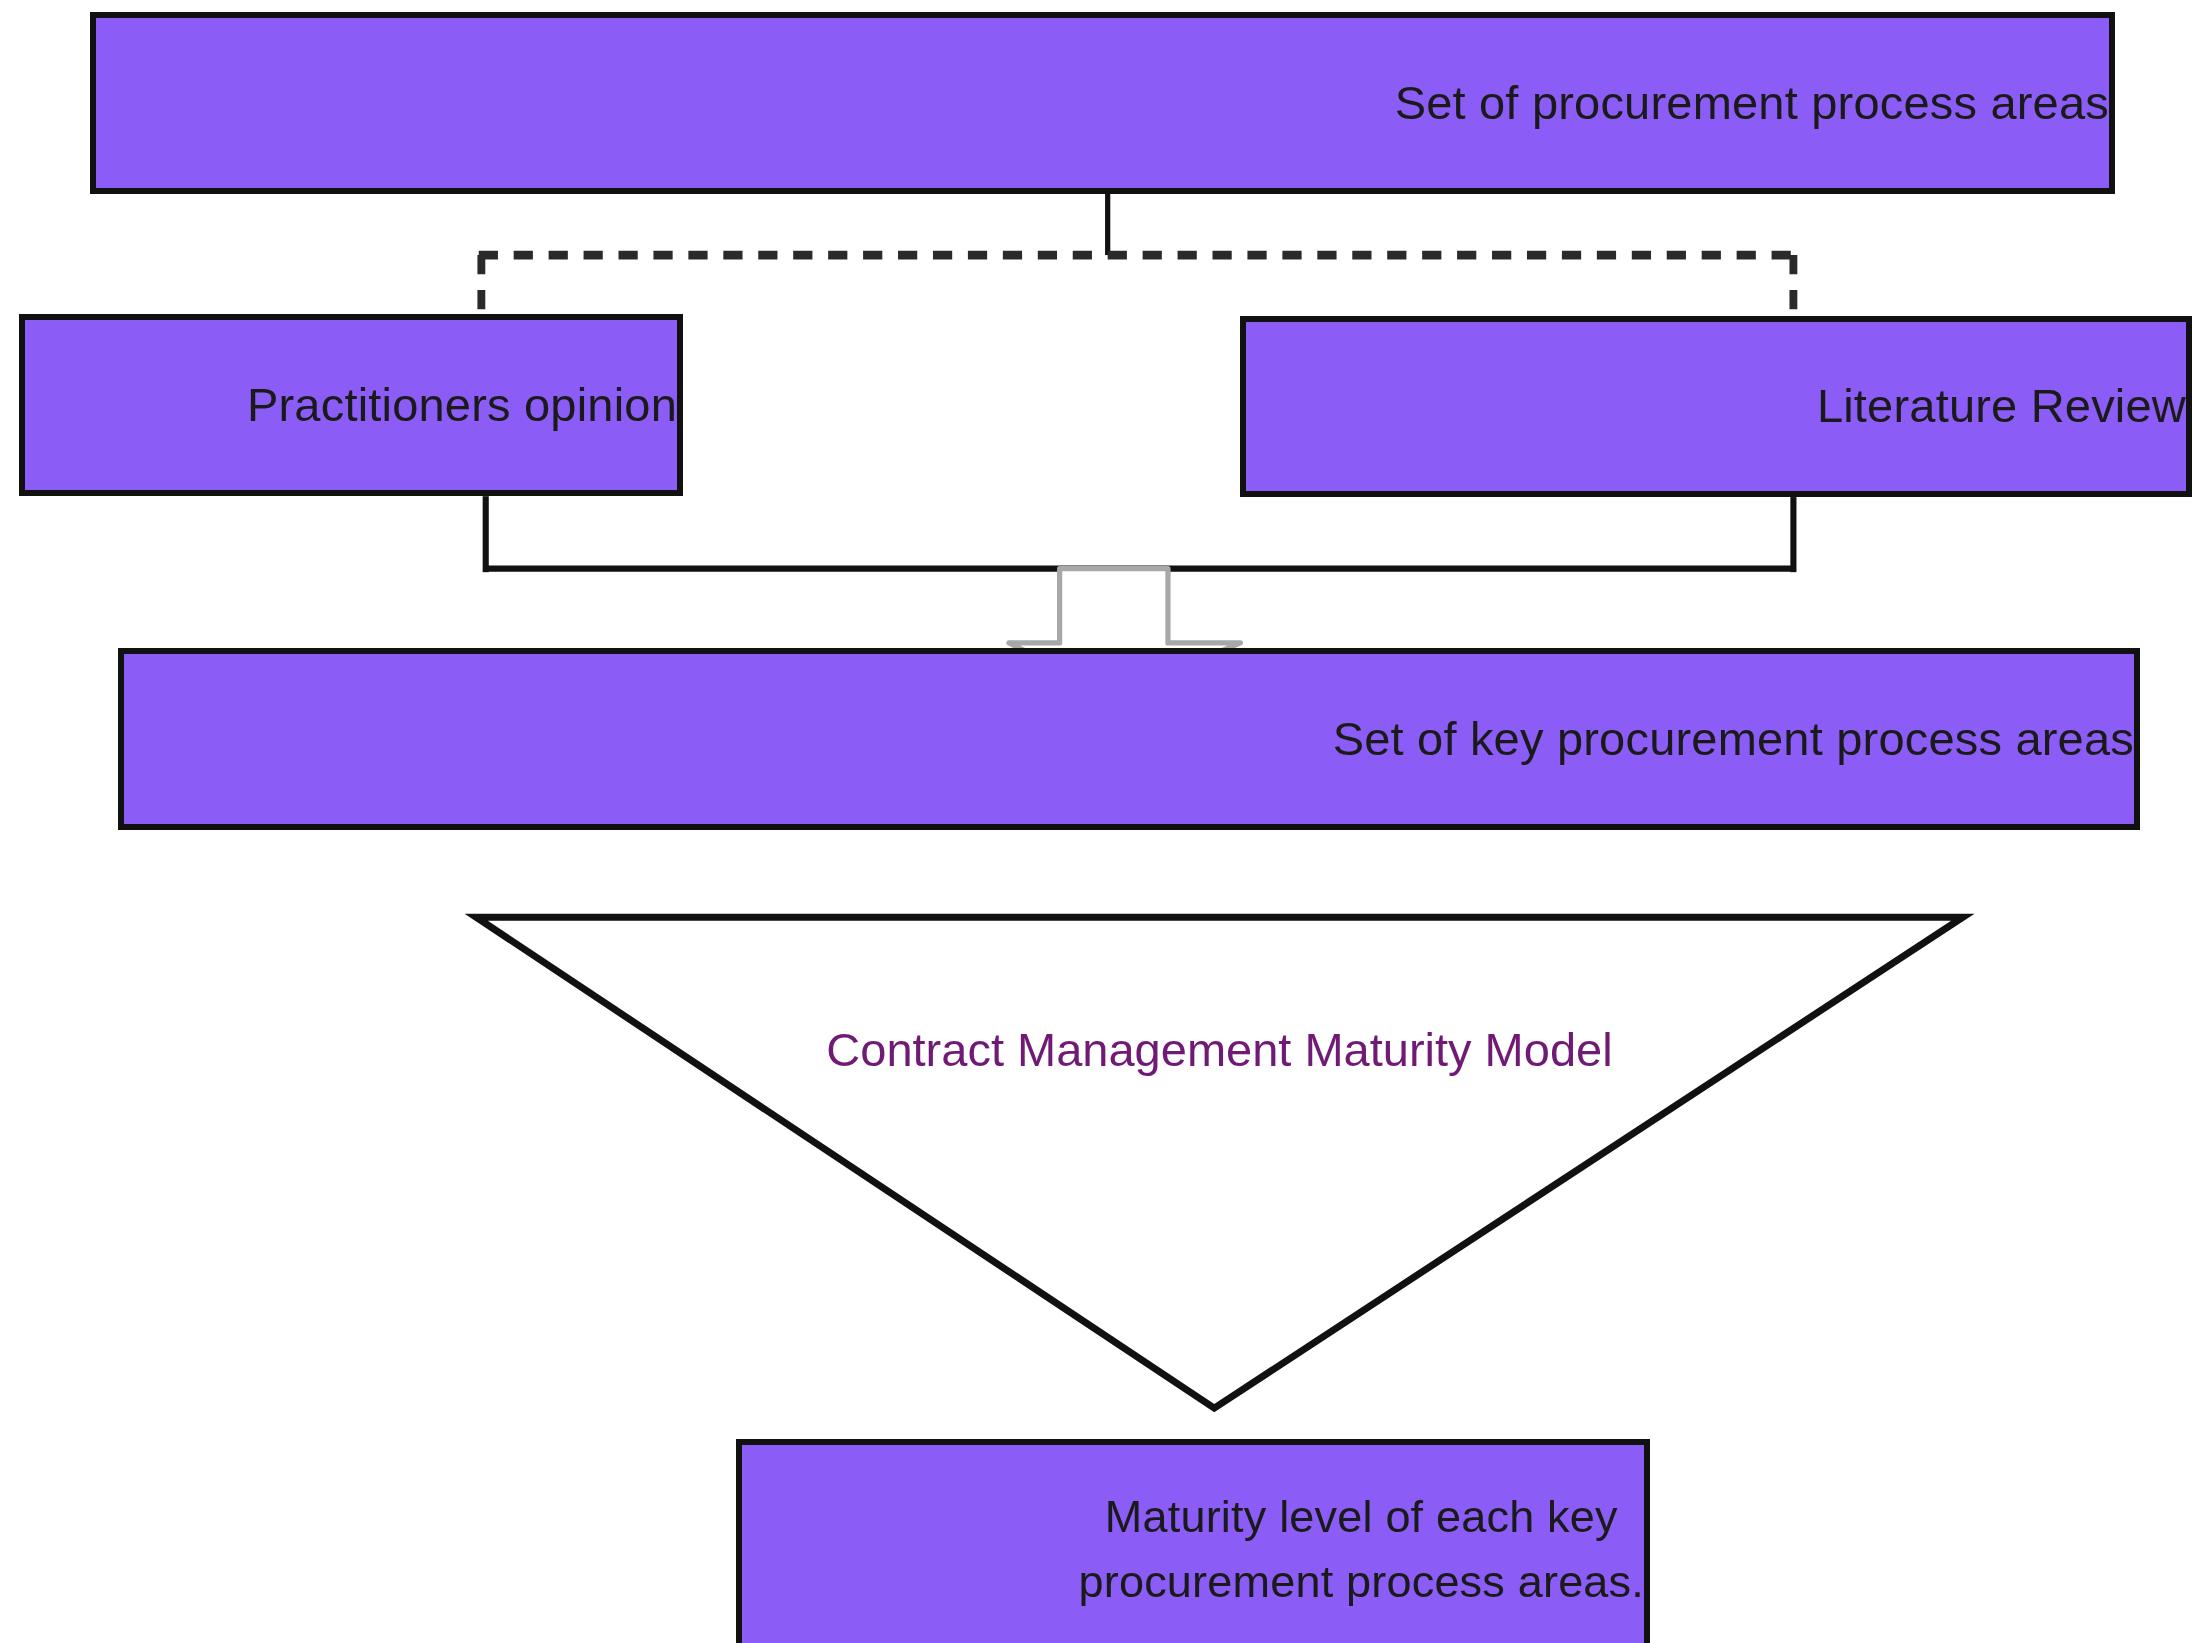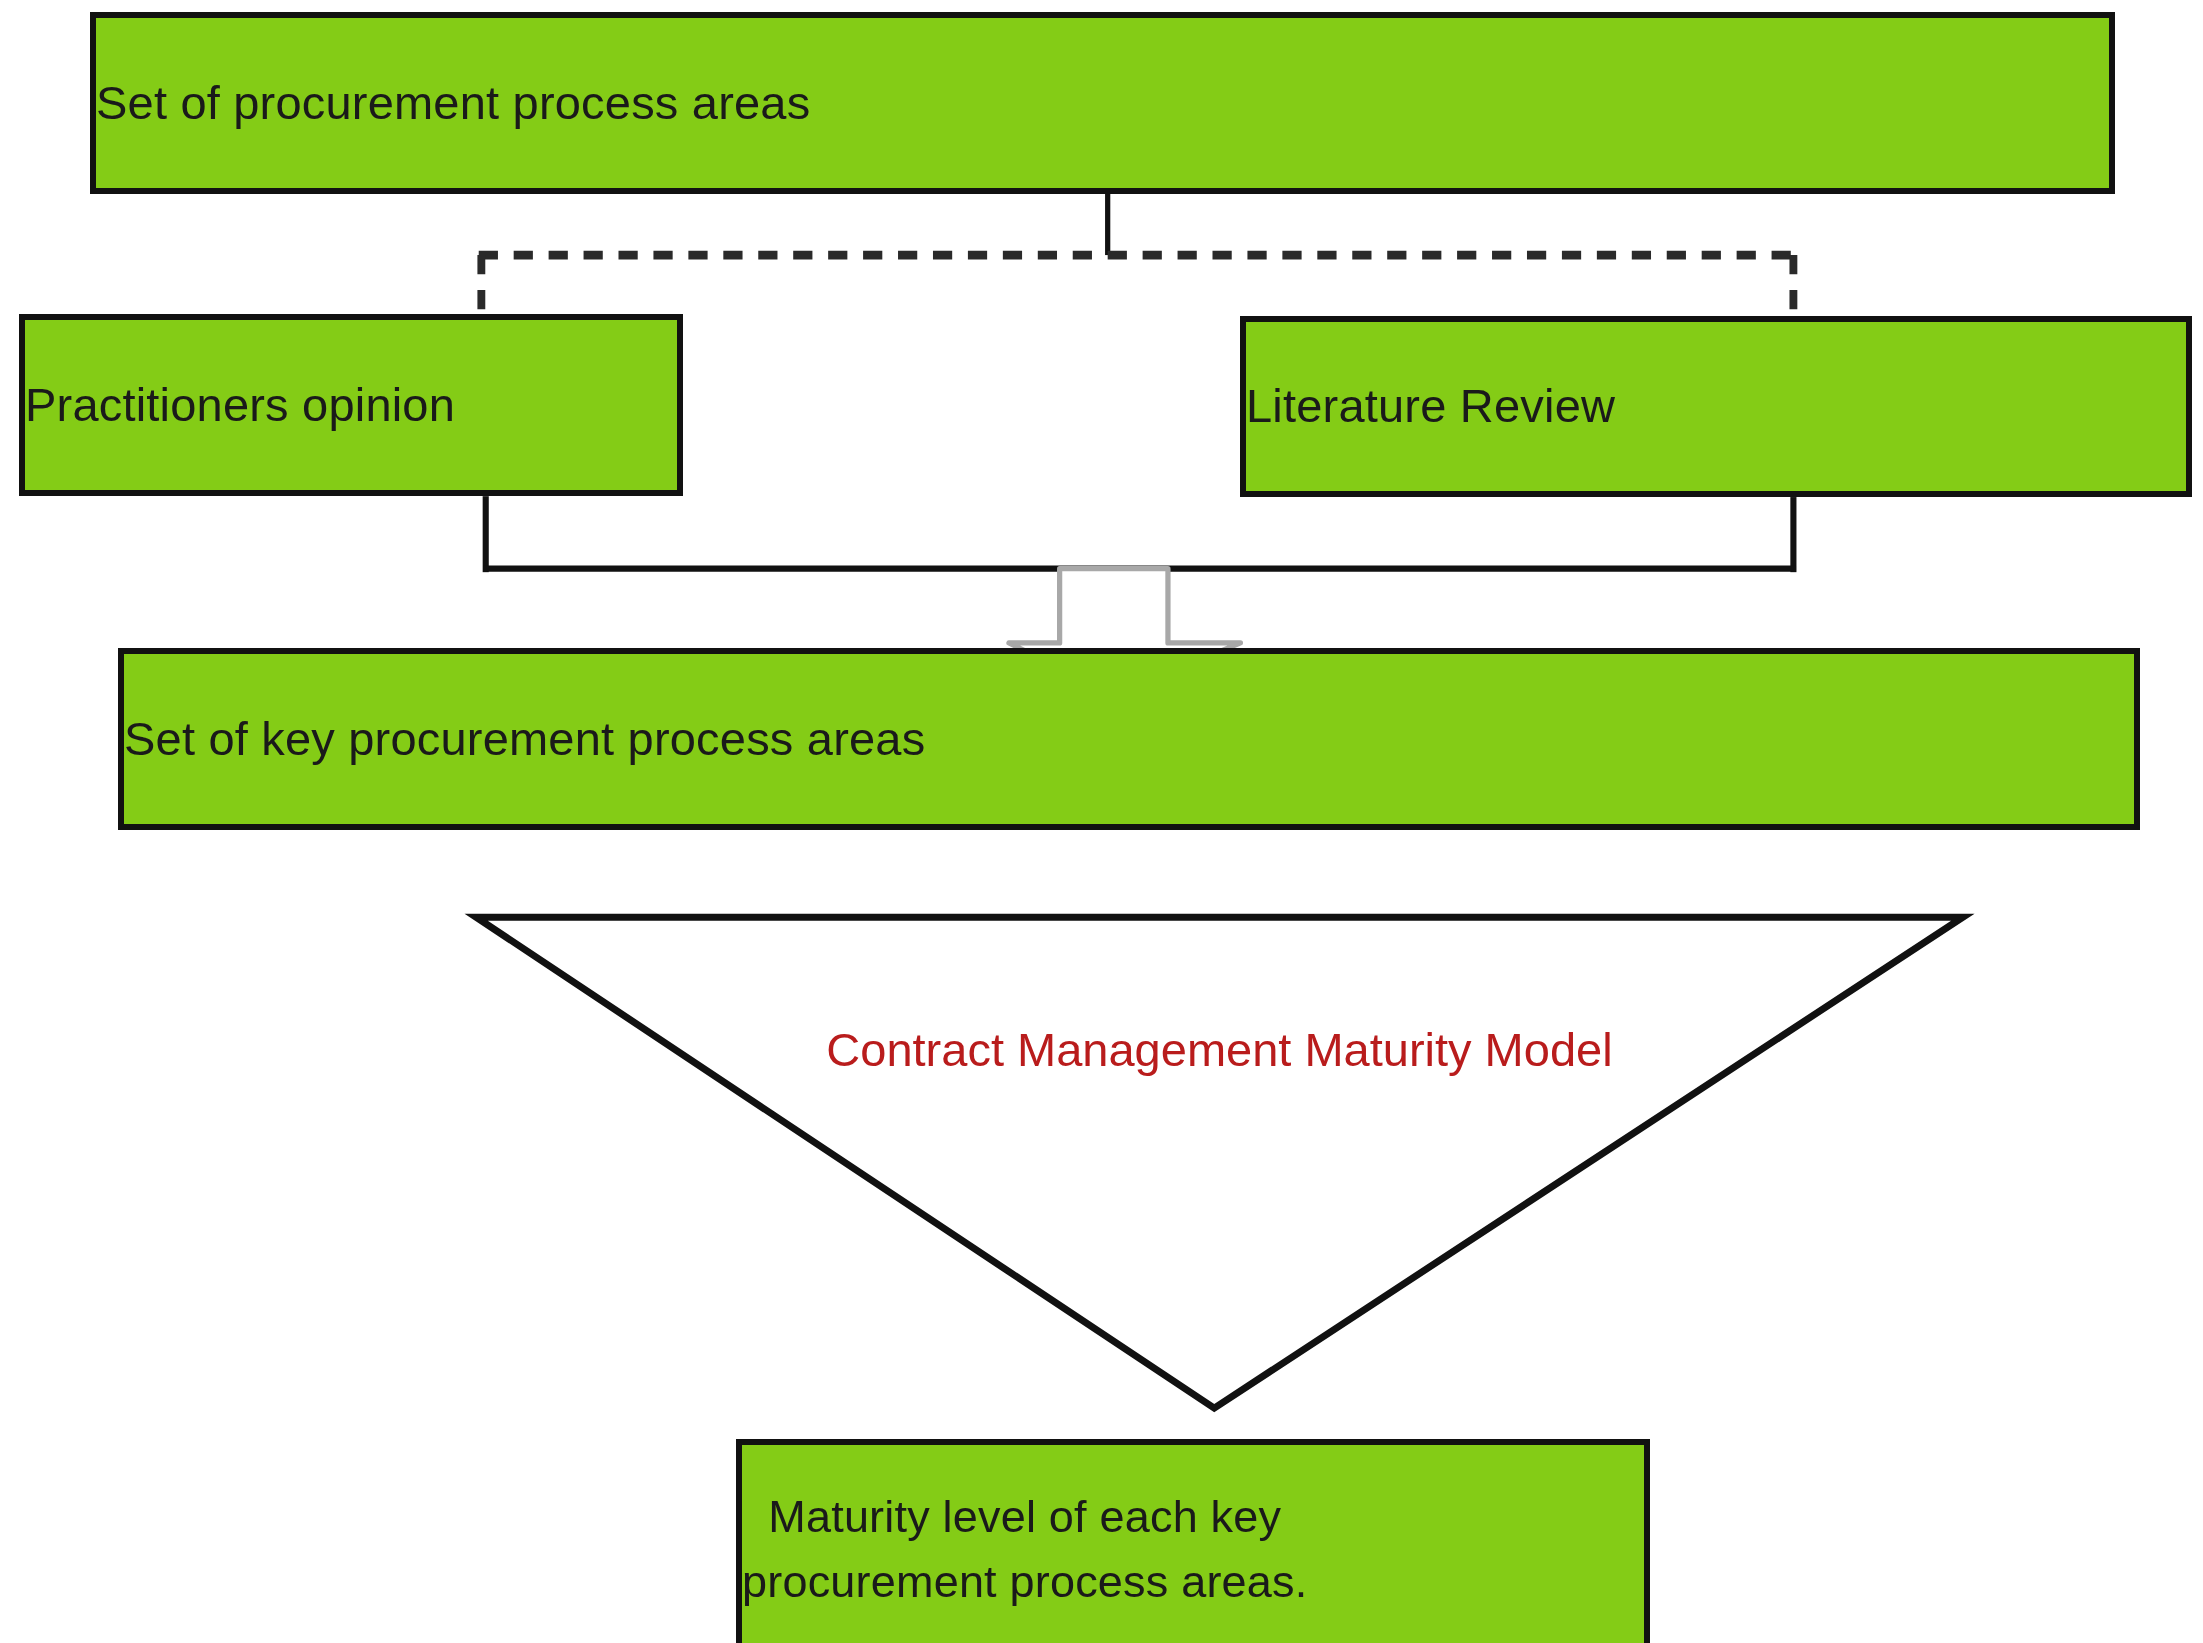--- a/index.html
+++ b/index.html
@@ -11,25 +11,25 @@
     position: relative;
     width: 2204px;
     height: 1644px;
     background: #ffffff;
     overflow: hidden;
     font-family: "Liberation Sans", sans-serif;
   }
   .box {
     position: absolute;
     box-sizing: border-box;
-    background: #84cc16;
+    background: #8b5cf6;
     border: 6.1px solid #111111;
     display: flex;
     align-items: center;
-    justify-content: flex-start;
+    justify-content: flex-end;
     text-align: center;
   }
   .box-label {
     color: #1a1a1a;
     font-size: 47px;
     font-weight: 500;
     letter-spacing: 0.2px;
     line-height: 1.25;
     white-space: pre-line;
   }
@@ -76,21 +76,21 @@
   #box-bottom .box-label {
     font-size: 45px;
     line-height: 1.45;
   }
   #triangle-label {
     position: absolute;
     left: 476px;
     top: 1022px;
     width: 1487px;
     text-align: center;
-    color: #b91c1c;
+    color: #701a75;
     font-size: 47px;
     font-weight: 500;
   }
 
   .connector-svg {
     position: absolute;
     left: 0;
     top: 0;
     width: 2204px;
     height: 1644px;

